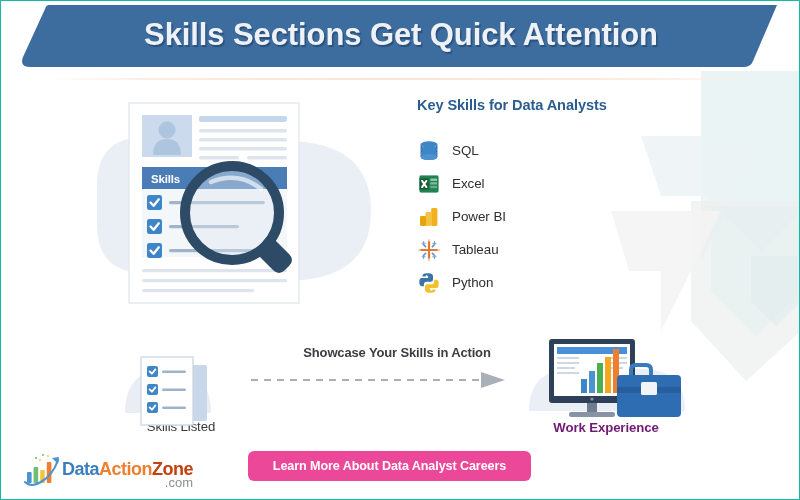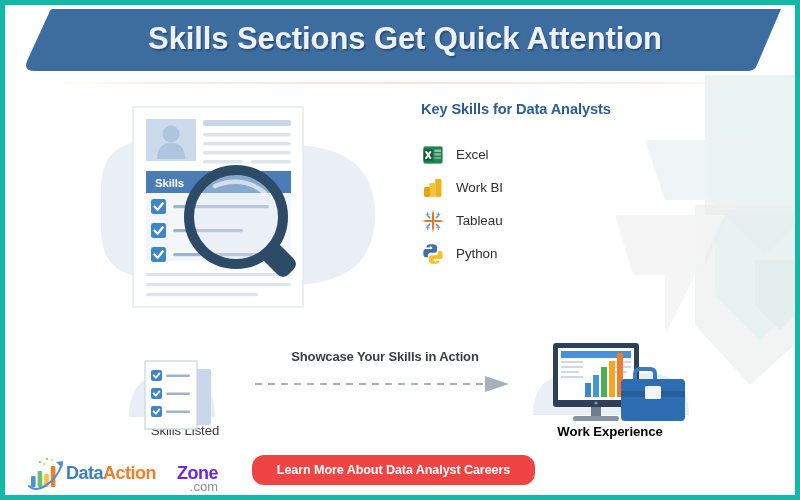--- a/index.html
+++ b/index.html
@@ -10,21 +10,21 @@
     overflow: hidden;
     font-family: "Liberation Sans", sans-serif;
     background: #ffffff;
     position: relative;
   }
 
   #infographic {
     position: absolute;
     inset: 0;
     background: #ffffff;
-    border: 5px solid #14b8a6;
+    border: 1px solid #14b8a6;
     overflow: hidden;
   }
 
   
   .bg-deco { position: absolute; inset: 0; pointer-events: none; z-index: 0; }
 
   
   .header-banner {
     position: absolute;
     left: 0; top: 0;
@@ -66,51 +66,51 @@
   .skill-label { font-size: 13.4px; color: #2f2f33; letter-spacing: -0.05px; white-space: nowrap; }
 
   
   .flow-left { position: absolute; left: 118px; top: 338px; width: 125px; height: 102px; z-index: 1; }
   .flow-left-label {
     position: absolute; left: 110px; top: 418px; width: 140px;
     text-align: center; font-size: 13.2px; font-weight: normal; color: #37383c;
     letter-spacing: -0.1px;
   }
   .flow-mid-label {
-    position: absolute; left: 250px; top: 344px; width: 260px;
+    position: absolute; left: 266px; top: 344px; width: 260px;
     text-align: center; font-size: 13px; font-weight: bold; color: #3c3d41;
     letter-spacing: -0.15px;
   }
   .flow-arrow { position: absolute; left: 248px; top: 368px; width: 262px; height: 22px; z-index: 1; }
   .flow-right { position: absolute; left: 520px; top: 334px; width: 170px; height: 96px; z-index: 1; }
   .flow-right-label {
     position: absolute; left: 520px; top: 419px; width: 170px;
-    text-align: center; font-size: 13.2px; font-weight: bold; color: #000000;
+    text-align: center; font-size: 13.2px; font-weight: bold; color: #701a75;
     letter-spacing: -0.1px;
   }
 
   
   .logo-wrap { position: absolute; left: 22px; top: 447px; height: 42px; display: flex; align-items: center; z-index: 2; }
   .logo-mark { width: 38px; height: 34px; flex: 0 0 38px; }
   .logo-text { position: relative; margin-left: 1px; line-height: 1; }
   .logo-word { font-size: 18px; font-weight: bold; letter-spacing: -0.5px; }
   .logo-data { color: #3b7ec0; }
   .logo-skill { color: #ef7f30; }
-  .logo-zone { color: #6d28d9; padding-left: 21px; }
+  .logo-zone { color: #c2410c; }
   .logo-dotcom {
     position: absolute; right: 0; top: 16px;
     font-size: 13px; color: #8d8f93; letter-spacing: 0px; text-align: center;
   }
 
   
   .cta-button {
     position: absolute; left: 247px; top: 450px;
     width: 283px; height: 30px;
-    background: #ef4444;
-    border-radius: 12px;
+    background: #ec4899;
+    border-radius: 6px;
     display: flex; align-items: center; justify-content: center;
     color: #ffffff; font-size: 12.6px; font-weight: bold;
     letter-spacing: -0.1px;
     border: none; cursor: pointer;
     font-family: "Liberation Sans", sans-serif;
   }
 </style>
 </head>
 <body>
 
@@ -180,20 +180,32 @@
       <path d="M 181 146 L 200 165 Q 206 171 200 177 L 196 181 Q 190 187 184 181 L 165 162 Z" fill="#2d4a66"></path>
       <circle cx="143" cy="124" r="47" fill="#dde6f0" opacity="0.42"></circle>
       <circle cx="143" cy="124" r="47" fill="none" stroke="#2d4a66" stroke-width="10"></circle>
       <path d="M 122 93 Q 150 82 172 100" stroke="#ffffff" stroke-width="4.5" fill="none" opacity="0.62" stroke-linecap="round"></path>
     </g>
   </svg>
 
   <div class="skills-panel">
     <div class="skills-heading">Key Skills for Data Analysts</div>
 
+    <div class="skill-row">
+      <svg class="skill-ico" viewBox="0 0 24 24">
+        <ellipse cx="12" cy="5.4" rx="8.4" ry="3.1" fill="#3f86c7"></ellipse>
+        <path d="M 3.6 5.4 v 4 q 0 3.1 8.4 3.1 t 8.4 -3.1 v -4 q 0 3.1 -8.4 3.1 t -8.4 -3.1 z" fill="#1f5d9e"></path>
+        <ellipse cx="12" cy="9.7" rx="8.4" ry="3.1" fill="#3f86c7"></ellipse>
+        <path d="M 3.6 9.7 v 4 q 0 3.1 8.4 3.1 t 8.4 -3.1 v -4 q 0 3.1 -8.4 3.1 t -8.4 -3.1 z" fill="#1f5d9e"></path>
+        <ellipse cx="12" cy="14" rx="8.4" ry="3.1" fill="#3f86c7"></ellipse>
+        <path d="M 3.6 14 v 3.8 q 0 3.1 8.4 3.1 t 8.4 -3.1 v -3.8 q 0 3.1 -8.4 3.1 t -8.4 -3.1 z" fill="#1f5d9e"></path>
+        <ellipse cx="12" cy="18" rx="8.4" ry="3.1" fill="#4b93d1"></ellipse>
+      </svg>
+      <span class="skill-label">SQL</span>
+    </div>
 
     <div class="skill-row">
       <svg class="skill-ico" viewBox="0 0 24 24">
         <rect x="2.5" y="3.5" width="19" height="17" rx="1.4" fill="#1e7145"></rect>
         <rect x="2.5" y="3.5" width="19" height="17" rx="1.4" fill="#21a366" opacity="0.35"></rect>
         <rect x="2.5" y="6.6" width="9.6" height="10.8" rx="0.8" fill="#ffffff" opacity="0.1"></rect>
         <rect x="2.5" y="6.3" width="9.3" height="11.4" fill="#185c37"></rect>
         <path d="M 5.1 8.9 L 9.4 15.1 M 9.4 8.9 L 5.1 15.1" stroke="#ffffff" stroke-width="1.9" stroke-linecap="round"></path>
         <rect x="13.4" y="6.6" width="6.6" height="2.3" fill="#ffffff" opacity="0.55"></rect>
         <rect x="13.4" y="10.2" width="6.6" height="2.3" fill="#ffffff" opacity="0.45"></rect>
@@ -201,21 +213,21 @@
       </svg>
       <span class="skill-label">Excel</span>
     </div>
 
     <div class="skill-row">
       <svg class="skill-ico" viewBox="0 0 24 24">
         <rect x="14.2" y="3" width="6.2" height="18" rx="1.4" fill="#f2b01e"></rect>
         <rect x="8.4" y="7" width="6.2" height="14" rx="1.4" fill="#f5c342"></rect>
         <rect x="3" y="11" width="6.2" height="10" rx="1.4" fill="#e8a311"></rect>
       </svg>
-      <span class="skill-label">Work BI</span>
+      <span class="skill-label">Power BI</span>
     </div>
 
     <div class="skill-row">
       <svg class="skill-ico" viewBox="0 0 24 24">
         <g stroke-linecap="round">
           <path d="M 12 4.2 v 15.6 M 4.2 12 h 15.6" stroke="#e8762d" stroke-width="2.2"></path>
           <path d="M 6.2 6.2 L 8.6 8.6 M 17.8 6.2 L 15.4 8.6 M 6.2 17.8 L 8.6 15.4 M 17.8 17.8 L 15.4 15.4" stroke="#5b8fd0" stroke-width="1.5"></path>
           <path d="M 6.6 3.6 v 3.2 M 5 5.2 h 3.2" stroke="#6fa1d8" stroke-width="1.1"></path>
           <path d="M 17.4 3.6 v 3.2 M 15.8 5.2 h 3.2" stroke="#6fa1d8" stroke-width="1.1"></path>
           <path d="M 6.6 17.2 v 3.2 M 5 18.8 h 3.2" stroke="#6fa1d8" stroke-width="1.1"></path>

